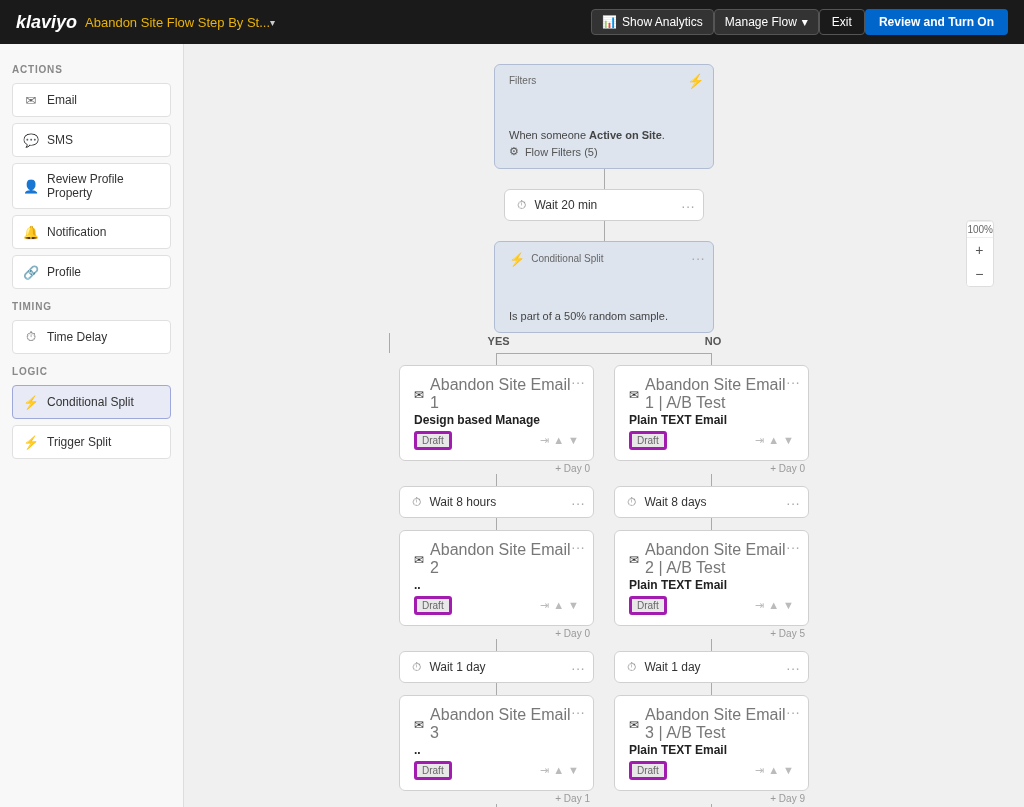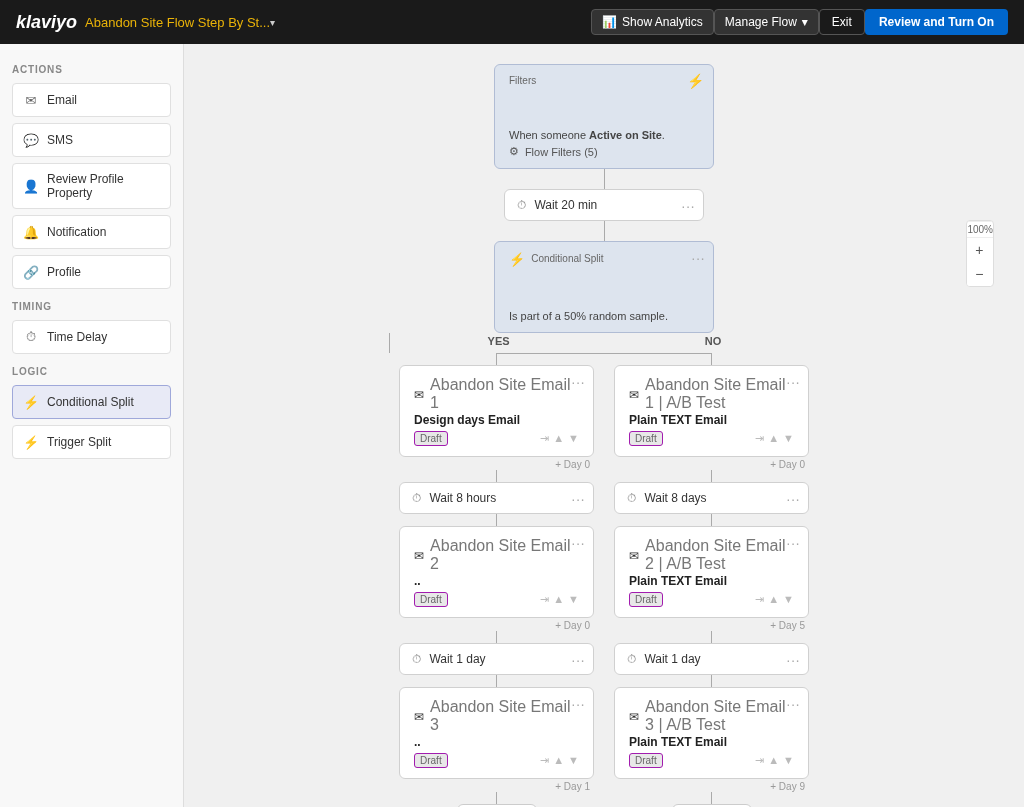--- a/index.html
+++ b/index.html
@@ -39,21 +39,21 @@
     .node-email { width: 195px; }
     .node-exit { width: 80px; text-align: center; background: white; border: 1px solid #ccc; font-size: 11px; font-weight: 600; color: #555; }
 
     .node-label { font-size: 10px; color: #666; margin-bottom: 2px; }
     .node-subtitle { font-size: 11px; color: #444; margin-top: 43px; }
     .node-dots { position: absolute; right: 8px; top: 8px; color: #aaa; font-size: 14px; cursor: pointer; }
     .connector-v { width: 1px; height: 20px; background: #aaa; margin: 0 auto; }
 
     .split-row { display: flex; gap: 20px; align-items: flex-start; }
     .split-col { display: flex; flex-direction: column; align-items: center; }
-    .draft-badge { font-size: 10px; color: #666; background: #e8e8e8; border: 1px solid #a21caf; border-radius: 3px; padding: 1px 5px; display: inline-flex; align-items: center; gap: 3px; }
+    .draft-badge { font-size: 10px; color: #666; background: #e8e8e8; border: 3px solid #a21caf; border-radius: 3px; padding: 1px 5px; display: inline-flex; align-items: center; gap: 3px; }
 
     .email-actions { display: flex; align-items: center; gap: 4px; margin-top: 4px; justify-content: space-between; }
     .action-icon { color: #bbb; font-size: 11px; cursor: pointer; }
 
     .day-label { font-size: 10px; color: #999; text-align: right; width: 100%; padding-right: 4px; margin-top: 2px; }
 
     .zoom-controls { position: absolute; right: 20px; top: 50px; display: flex; flex-direction: column; background: white; border: 1px solid #ddd; border-radius: 4px; overflow: hidden; }
     .zoom-btn { width: 24px; height: 24px; display: flex; align-items: center; justify-content: center; cursor: pointer; border: none; background: white; font-size: 14px; color: #555; }
     .zoom-pct { font-size: 10px; color: #666; text-align: center; padding: 2px 0; border-top: 1px solid #eee; border-bottom: 1px solid #eee; }
 
@@ -183,21 +183,21 @@
 
         <div class="split-col">
           <div style="height:12px; width:1px; background:#aaa;"></div>
 
           <div class="node node-email">
             <span class="node-dots">···</span>
             <div style="display:flex; align-items:center; gap:6px;">
               <span>✉</span>
               <div class="node-email-title">Abandon Site Email 1</div>
             </div>
-            <div class="node-email-name">Design days Email</div>
+            <div class="node-email-name">Design based Manage</div>
             <div class="email-actions">
               <span class="draft-badge">Draft</span>
               <div style="display:flex; gap:4px;">
                 <span class="action-icon">⇥</span>
                 <span class="action-icon">▲</span>
                 <span class="action-icon">▼</span>
               </div>
             </div>
           </div>
           <div class="day-label">+ Day 0</div>

